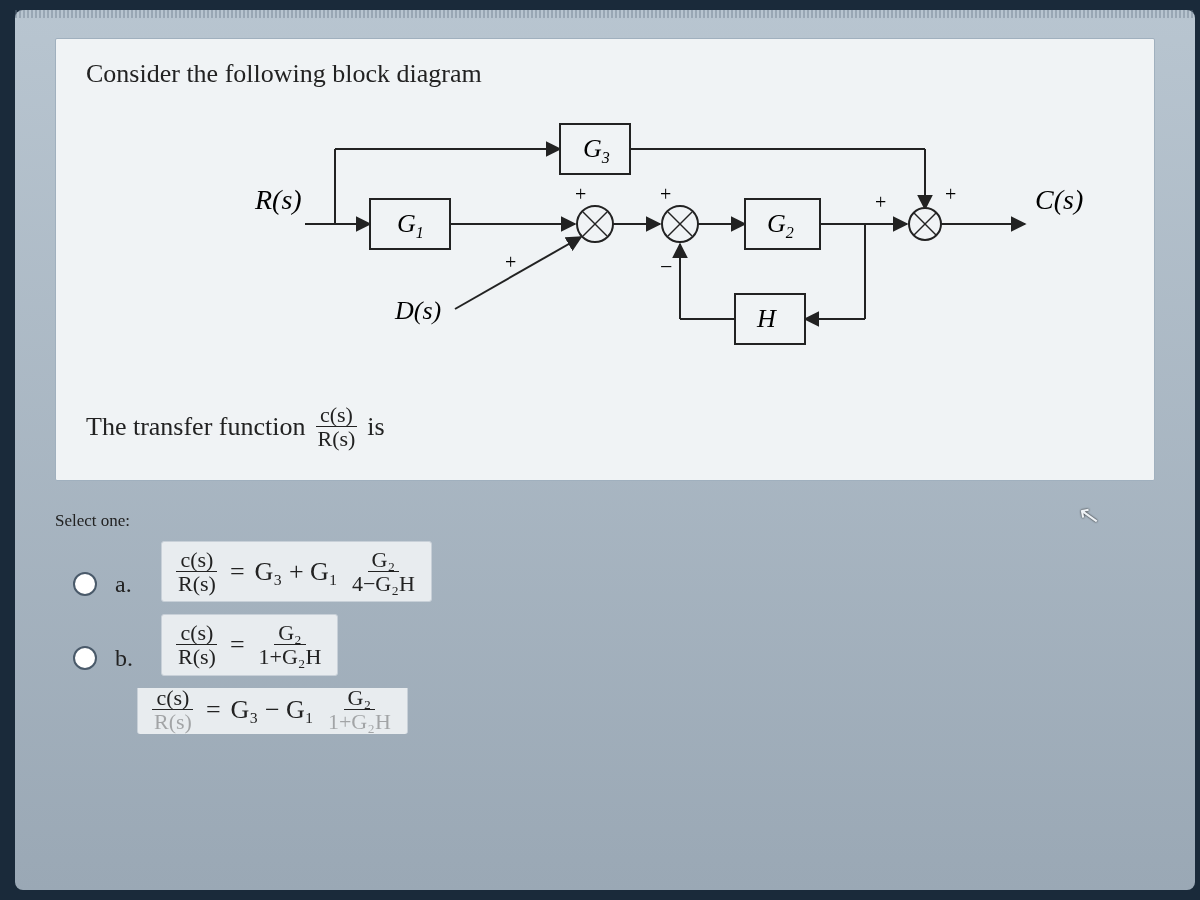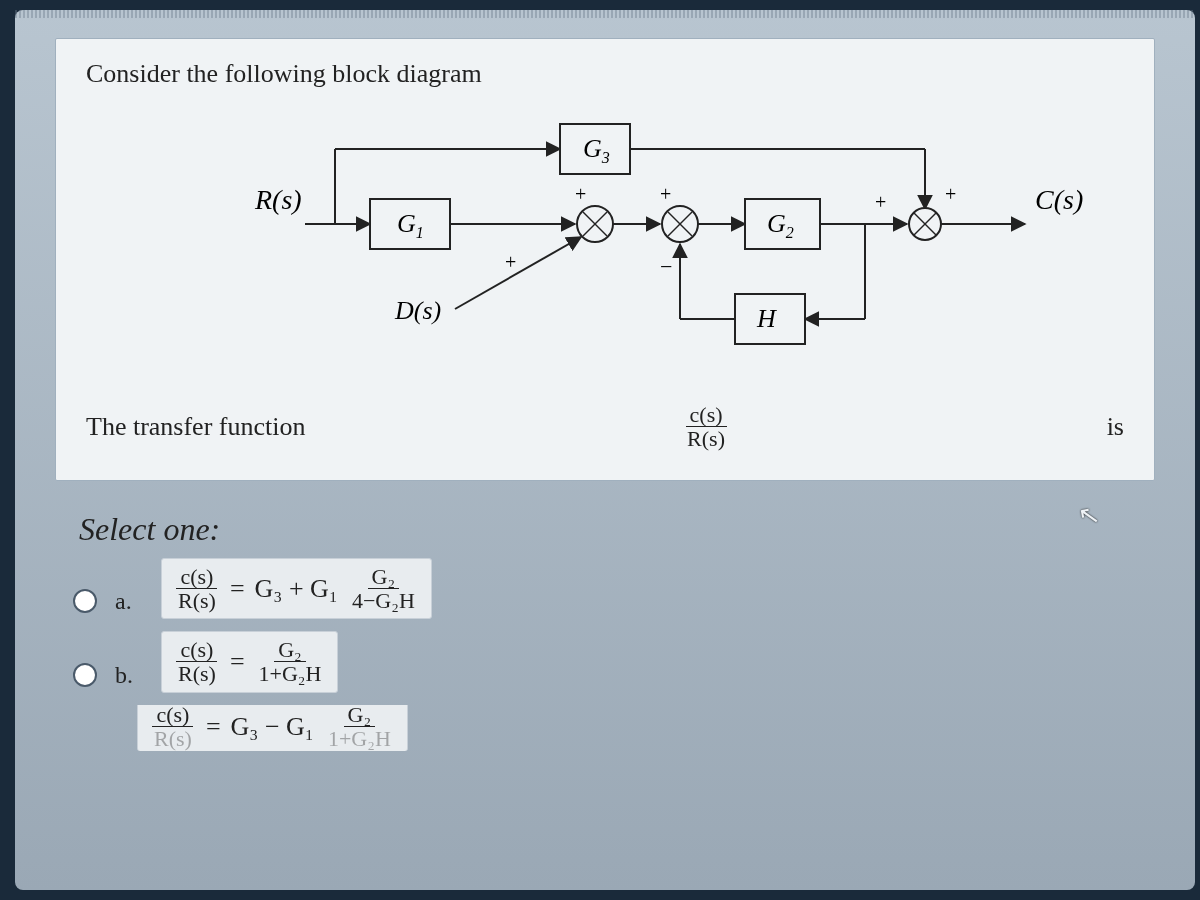--- a/index.html
+++ b/index.html
@@ -40,38 +40,36 @@
     width: 100%;
     height: 270px;
   }
   .tf-line {
     font-size: 26px;
     color: #222;
     display: flex;
     align-items: center;
     gap: 8px;
     margin-top: 20px;
-    justify-content: space-between;
   }
   .frac {
     display: inline-flex;
     flex-direction: column;
     align-items: center;
     font-size: 22px;
     line-height: 1.05;
     vertical-align: middle;
   }
   .frac .num { border-bottom: 1.5px solid #222; padding: 0 4px; }
   .frac .den { padding: 0 4px; }
 
   .select-label {
-    font-size: 32px;
-    color: #222;
-    margin: 20px 0 10px 24px;
-    font-style: italic;
+    font-size: 17px;
+    color: #222;
+    margin: 20px 0 10px 0;
   }
   .option-row {
     display: flex;
     align-items: flex-end;
     gap: 18px;
     margin-left: 18px;
     margin-bottom: 12px;
   }
   .radio {
     width: 20px;

